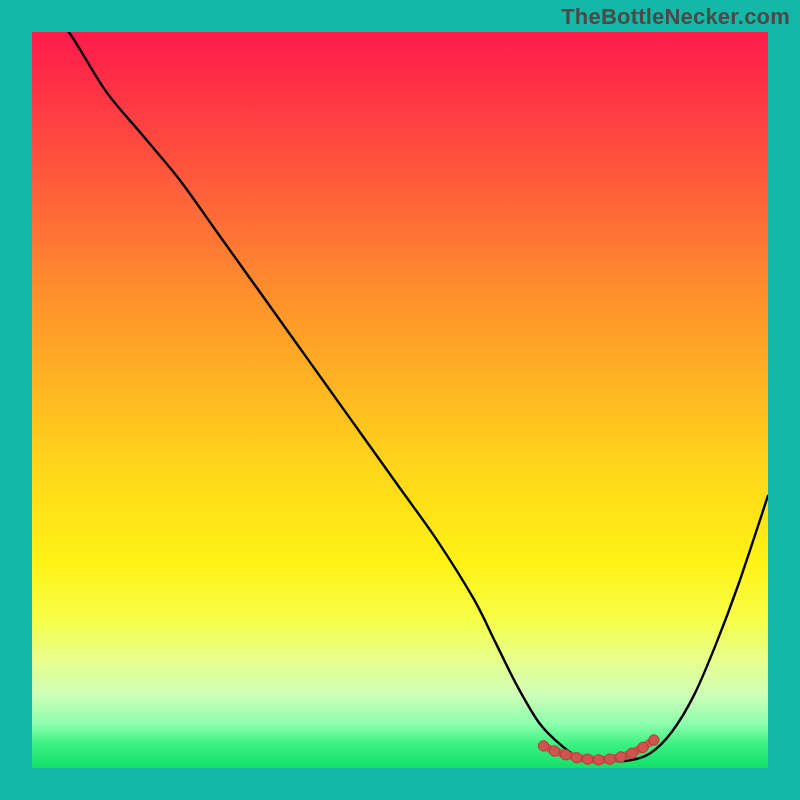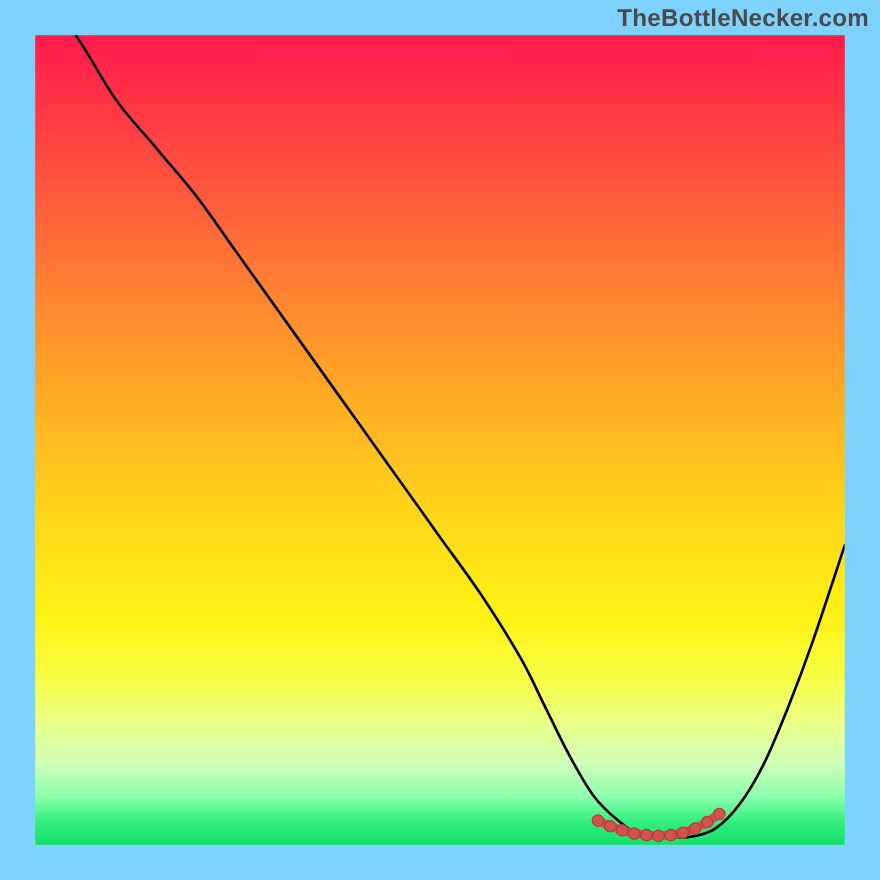--- a/index.html
+++ b/index.html
@@ -8,21 +8,21 @@
     width: 800px;
     height: 800px;
     background: #000;
     overflow: hidden;
     font-family: Arial, Helvetica, sans-serif;
   }
   .frame {
     position: relative;
     width: 800px;
     height: 800px;
-    background: #7dd3fc;
+    background: #14b8a6;
   }
   .attribution {
     position: absolute;
     top: 4px;
     right: 10px;
     color: #4a4a4a;
     font-size: 22px;
     font-weight: 600;
     letter-spacing: 0.2px;
     user-select: none;

